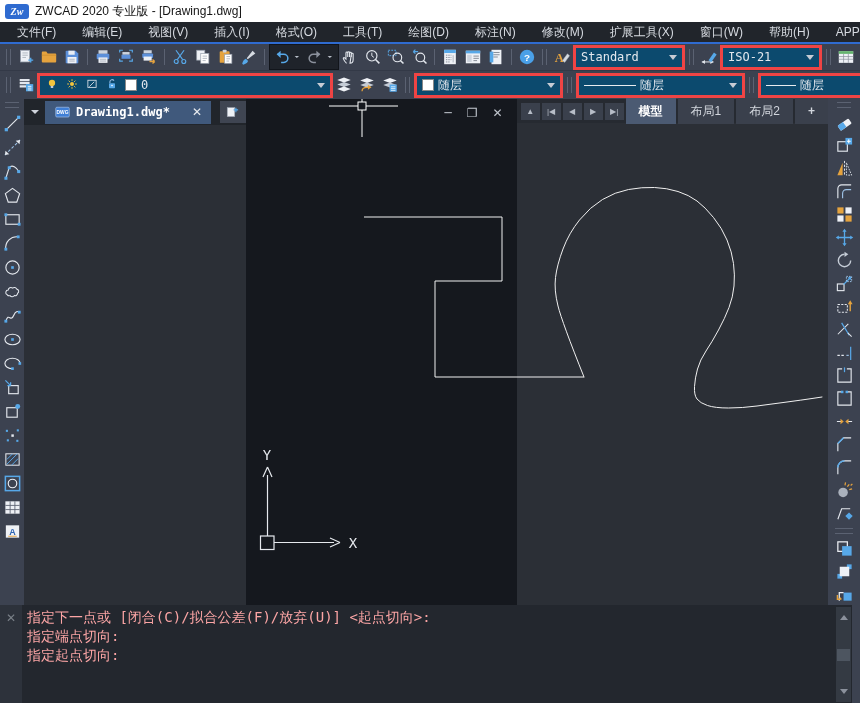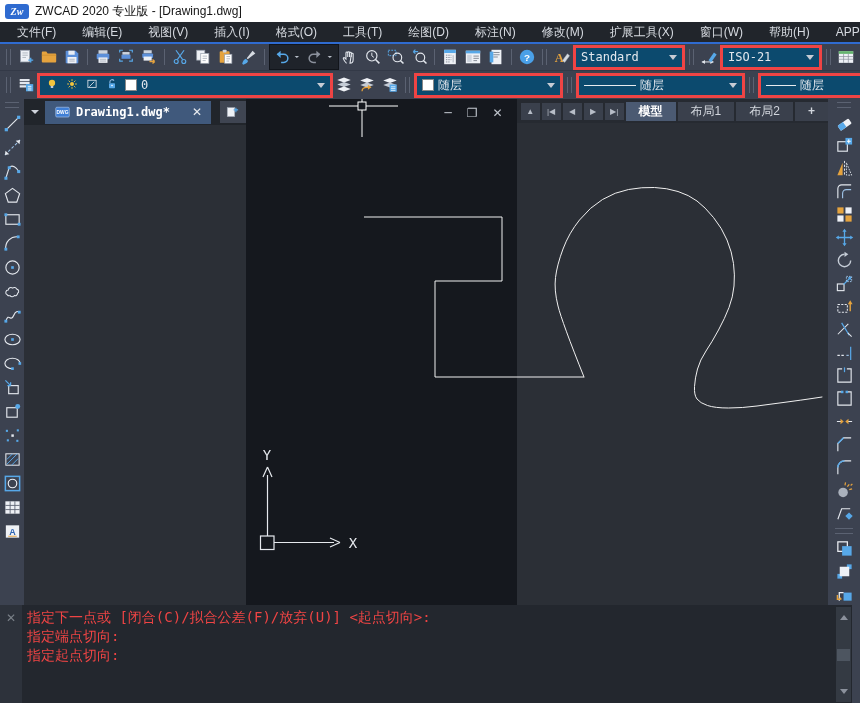--- a/index.html
+++ b/index.html
@@ -51,29 +51,29 @@
   
   .canvas{flex:1;position:relative;background:#15181e}
   .canvas svg{position:absolute;left:0;top:0}
   .win-controls{position:absolute;top:7px;right:14px;display:flex;gap:15px;color:#c2c7cf;font-size:12px;
                 font-family:"DejaVu Sans",sans-serif}
   .win-controls span{line-height:14px}
   
   .layoutbar{height:24px;background:#262a31;display:flex;align-items:center;padding-left:4px;gap:2px}
   .lt-btn{height:17px;min-width:15px;background:#3a404c;color:#b7bdc7;font-size:8px;display:flex;align-items:center;
           justify-content:center;padding:0 2px;gap:1px}
-  .lt-tab{height:19px;padding:0 13px;background:#3a404c;color:#d2d6dd;font-size:12px;display:flex;align-items:center}
+  .lt-tab{height:26px;padding:0 13px;background:#3a404c;color:#d2d6dd;font-size:12px;display:flex;align-items:center}
   .lt-tab.active{background:#4b5a72;color:#fff;font-weight:bold}
   
   .command{height:99px;background:#23272e;display:flex}
   .cmd-gutter{width:22px;background:#2d323b;flex:none;display:flex;justify-content:center}
   .cmd-close{color:#7a8088;font-size:12px;font-weight:bold;margin-top:6px}
   .cmd-main{flex:1;display:flex;flex-direction:column;min-width:0}
   .cmd-history{flex:1;position:relative;padding:3px 28px 0 5px;
-               font-family:"DejaVu Sans Mono",monospace;font-size:14px;color:#ef4444;line-height:19px}
+               font-family:"DejaVu Sans Mono",monospace;font-size:14px;color:#fca5a5;line-height:19px}
   .cmd-line{white-space:nowrap;overflow:hidden}
   .cmd-scrollbar{position:absolute;right:1px;top:2px;bottom:2px;width:15px;background:#343a43;display:flex;
                  flex-direction:column;align-items:center;justify-content:space-between;padding:2px 0}
   .sb-arrow{width:0;height:0;border:4px solid transparent}
   .sb-up{border-bottom:5px solid #8b919c;margin-top:2px}
   .sb-down{border-top:5px solid #8b919c;margin-bottom:2px}
   .sb-thumb{width:13px;height:12px;background:#4d5560}
   .cmd-input{height:24px;border-top:1px solid #3a4049;display:flex;align-items:center;padding-left:5px;
              font-family:"DejaVu Sans Mono",monospace;font-size:14px;color:#d7dbe1}
   .cursor{width:2px;height:15px;background:#e8ebef;margin-left:7px;animation:blink 1s steps(1) infinite}

